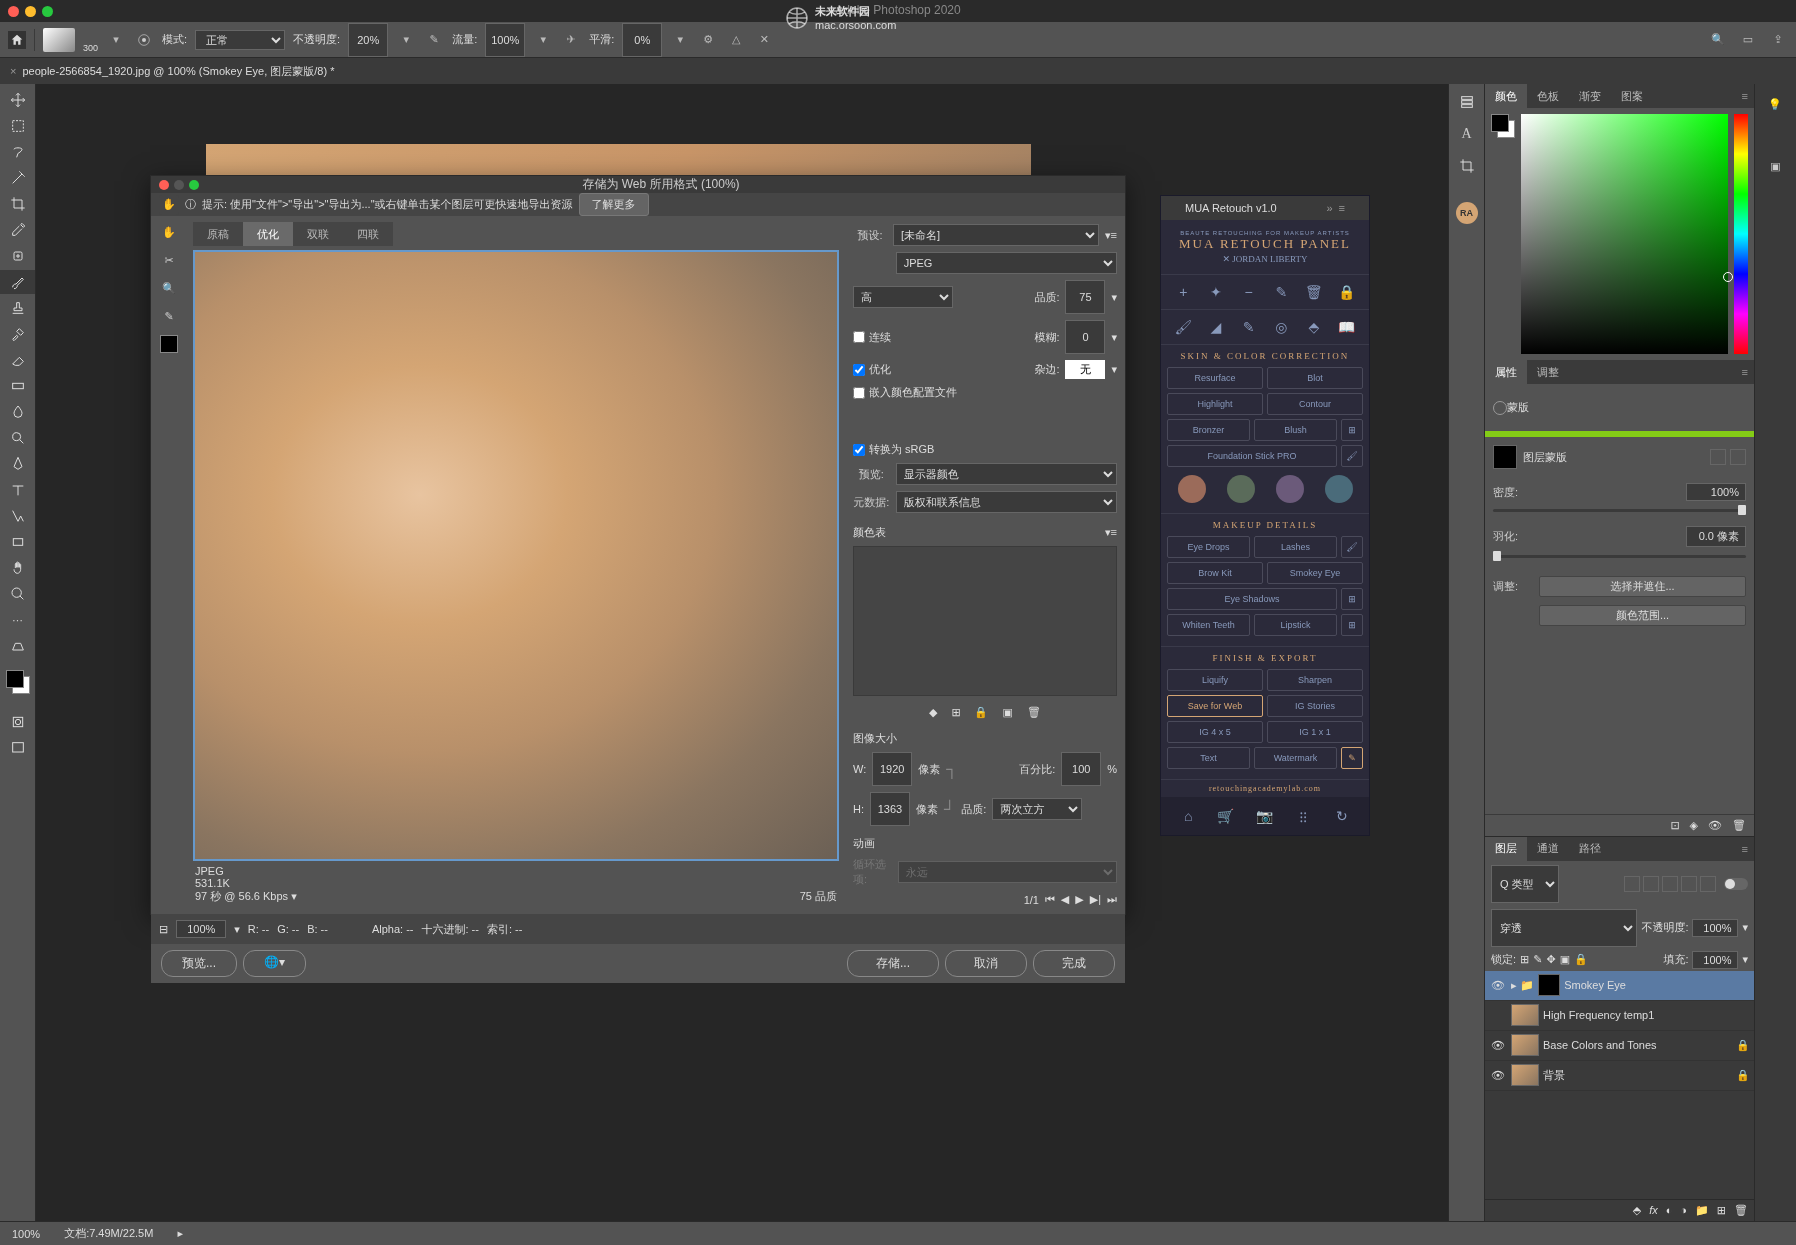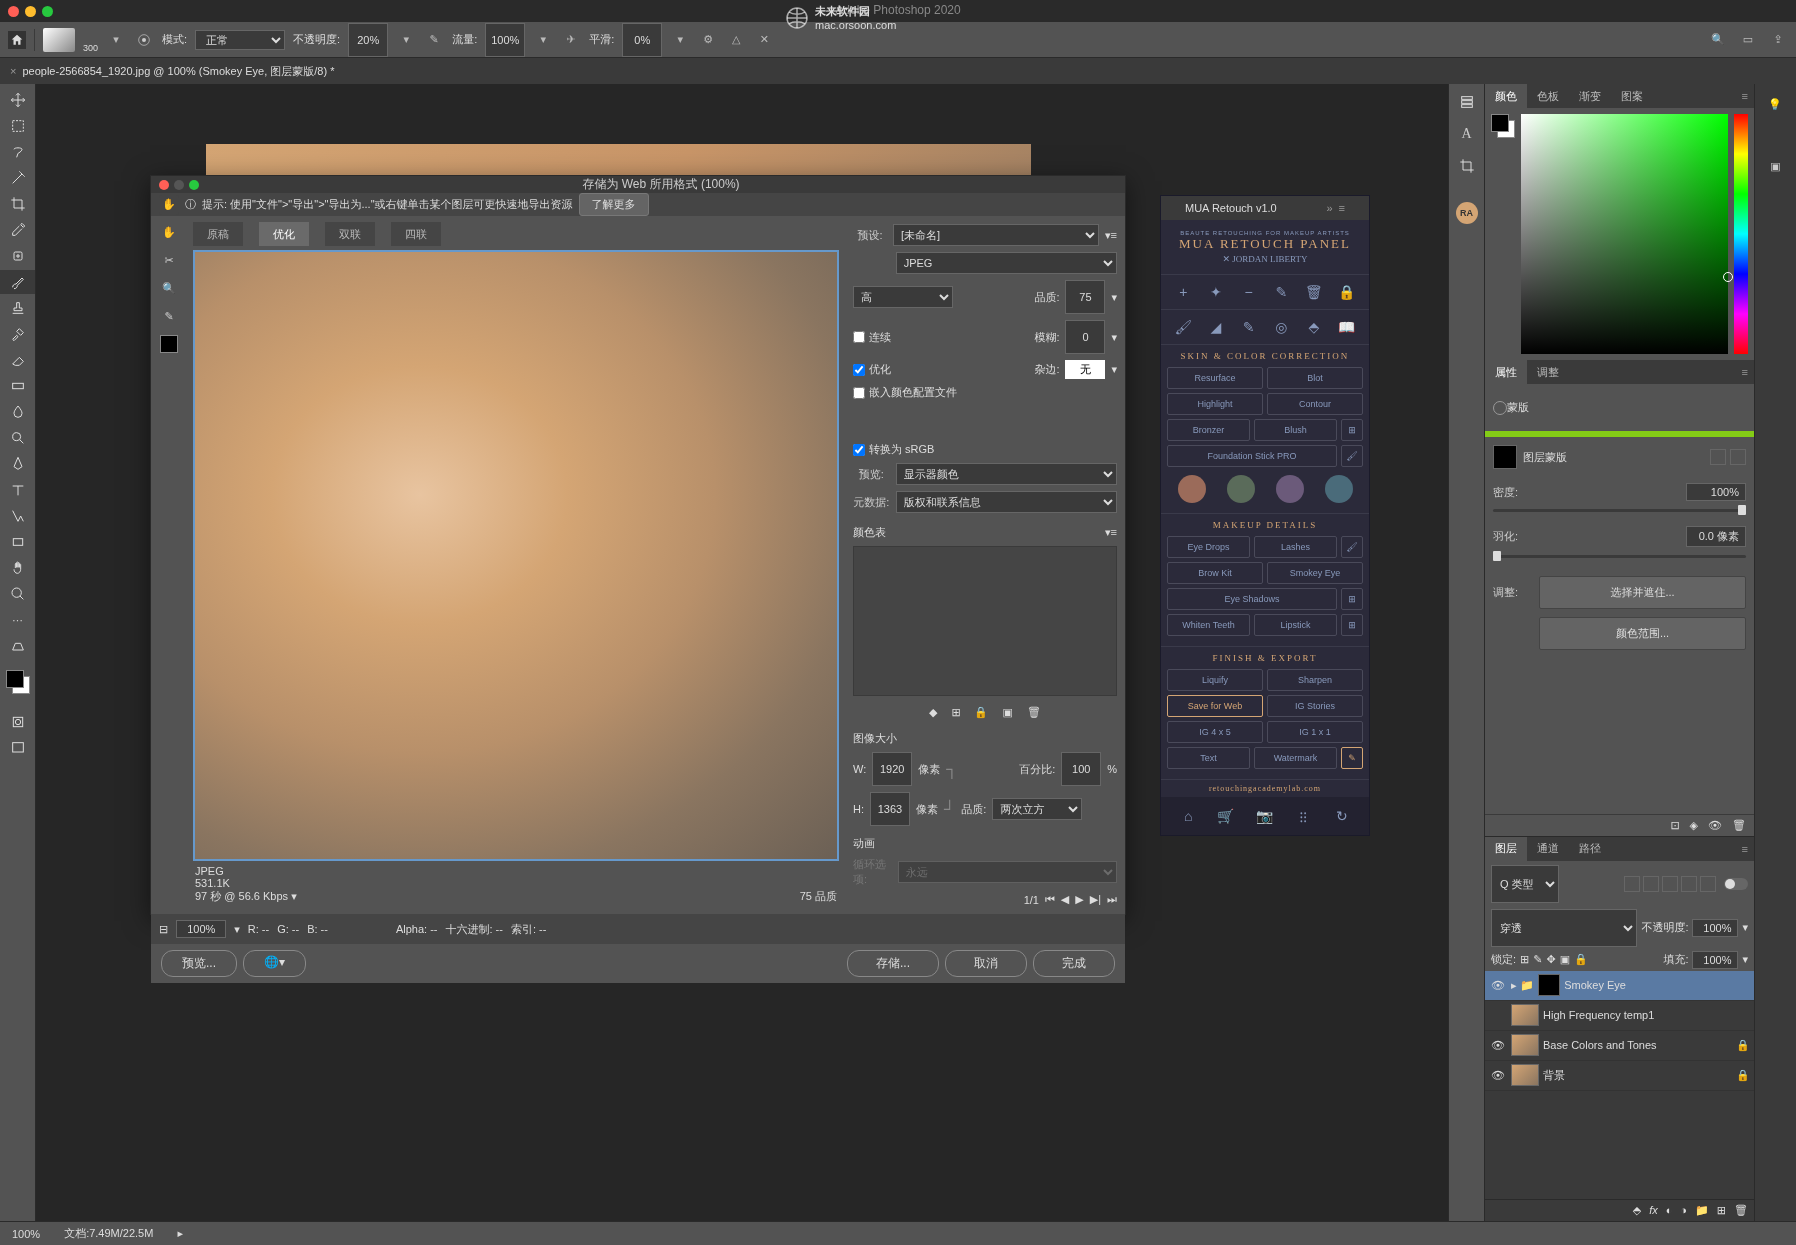--- a/index.html
+++ b/index.html
@@ -38,21 +38,21 @@
 .bg{width:18px;height:18px;background:#fff;border:1px solid #888;position:absolute;bottom:0;right:0}
 .picker{flex:1;height:240px;background:linear-gradient(to bottom,rgba(0,0,0,0),#000),linear-gradient(to right,#fff,#0f0);position:relative}
 .picker-circ{position:absolute;width:10px;height:10px;border:1px solid #fff;border-radius:50%;right:-5px;top:158px}
 .hue{width:14px;height:240px;background:linear-gradient(#f00,#ff0,#0f0,#0ff,#00f,#f0f,#f00)}
 .prop-body{padding:8px;flex:1}
 .prop-row{display:flex;align-items:center;gap:6px;margin-bottom:8px}
 .prop-lbl{color:#ccc;width:40px}
 .slider{flex:1;height:3px;background:#3a3a3a;position:relative;border-radius:2px}
 .sld-h{position:absolute;width:8px;height:10px;background:#ddd;top:-4px;border-radius:1px}
 .prop-val{background:#3a3a3a;padding:2px 6px;border:1px solid #666;width:60px;text-align:right}
-.pbtn{flex:1;background:#646464;border:1px solid #444;padding:8px;text-align:center;cursor:pointer;font-size:11px;border-radius:2px}
+.pbtn{flex:1;background:#646464;border:1px solid #444;padding:2px;text-align:center;cursor:pointer;font-size:11px;border-radius:2px}
 .layers{flex:1;display:flex;flex-direction:column;min-height:0}
 .l-opts{display:flex;padding:4px 6px;gap:4px;align-items:center;flex-wrap:wrap}
 .l-sel{background:#3a3a3a;border:1px solid #666;padding:11px 4px;font-size:11px;flex:1}
 .l-icons{display:flex;gap:3px;margin-left:auto}
 .l-ico{width:16px;height:16px;border:1px solid #666;cursor:pointer}
 .l-row2{display:flex;padding:2px 6px;gap:4px;align-items:center;font-size:10px}
 .layers-list{flex:1;overflow:auto;background:#3a3a3a}
 .layer{display:flex;align-items:center;height:30px;padding:0 4px;gap:4px;border-bottom:1px solid #333;cursor:pointer}
 .layer.sel{background:#5a7aa3}
 .eye{width:18px;height:18px;display:flex;align-items:center;justify-content:center}
@@ -64,21 +64,21 @@
 .dialog{position:absolute;left:150px;top:175px;width:976px;height:740px;background:#535353;border:1px solid #2a2a2a;box-shadow:0 6px 24px rgba(0,0,0,.5);display:flex;flex-direction:column}
 .d-title{height:24px;background:#3a3a3a;display:flex;align-items:center;padding:0 8px;gap:6px}
 .d-dots{display:flex;gap:5px}
 .d-dot{width:10px;height:10px;border-radius:50%}
 .d-title-txt{flex:1;text-align:center;color:#ccc;font-size:12px}
 .d-hint{height:26px;background:#454545;display:flex;align-items:center;padding:0 8px;gap:6px;font-size:11px;color:#ccc}
 .d-hint-btn{padding:3px 12px;background:#646464;border:1px solid #777;border-radius:3px;cursor:pointer}
 .d-body{flex:1;display:flex}
 .d-tools{width:36px;background:#535353;display:flex;flex-direction:column;padding:4px;gap:4px}
 .d-main{flex:1;display:flex;flex-direction:column;padding:6px}
-.d-tabs{display:flex;height:24px;gap:16px}
+.d-tabs{display:flex;height:24px;gap:0}
 .d-tab{padding:0 14px;display:flex;align-items:center;background:#454545;color:#bbb;cursor:pointer;font-size:11px}
 .d-tab.act{background:#6a6a6a;color:#fff}
 .preview{flex:1;border:2px solid #6699cc;background:#333;position:relative;overflow:hidden;margin-top:4px}
 .prev-img{width:100%;height:100%;background:radial-gradient(ellipse at 35% 40%,#e8c4a0 0%,#d4a574 25%,#b8906a 50%,#8a7560 75%,#6b6055 100%)}
 .d-side{width:280px;padding:8px;display:flex;flex-direction:column;gap:6px}
 .d-sel{width:100%;background:#3a3a3a;border:1px solid #666;padding:3px;font-size:11px;color:#ddd}
 .d-row{display:flex;align-items:center;gap:6px}
 .d-lbl{width:44px;color:#ccc;font-size:11px;text-align:center}
 .d-chk{display:flex;align-items:center;gap:4px;font-size:11px;color:#ccc}
 .d-ct-box{height:150px;border:1px solid #3a3a3a;background:#454545}
@@ -633,21 +633,21 @@
       </div>
     </div>
   </div>
   <div class="d-bot">
     <span>⊟</span>
     <input class="d-bot-inp" value="100%" style="">
       <span>▾</span>
     <span>R: --</span>
     <span>G: --</span>
     <span>B: --</span>
-    <span style="margin-left:60px">Alpha: --</span>
+    <span style="margin-left:36px">Alpha: --</span>
     <span>十六进制: --</span>
     <span>索引: --</span>
   </div>
   <div class="d-bot-btns">
     <div class="d-btn">预览...</div>
     <div class="d-btn">🌐▾</div>
     <div style="flex:1"></div>
     <div class="d-btn d-btn-main">存储...</div>
     <div class="d-btn d-btn-main">取消</div>
     <div class="d-btn d-btn-main">完成</div>

